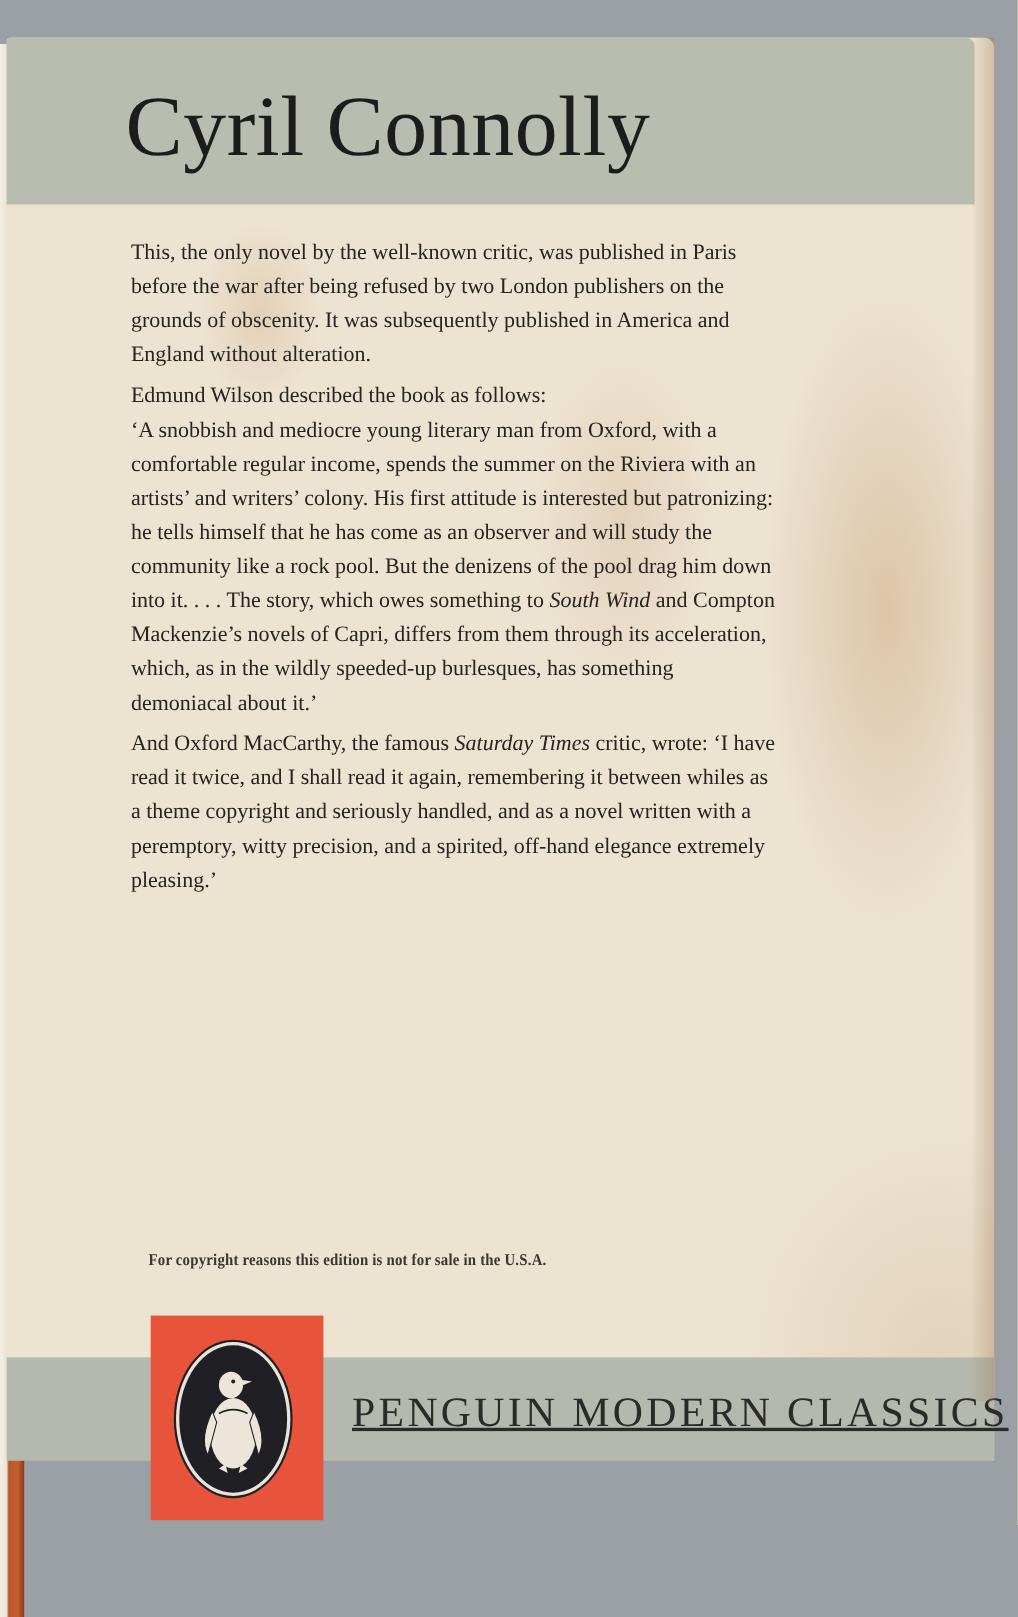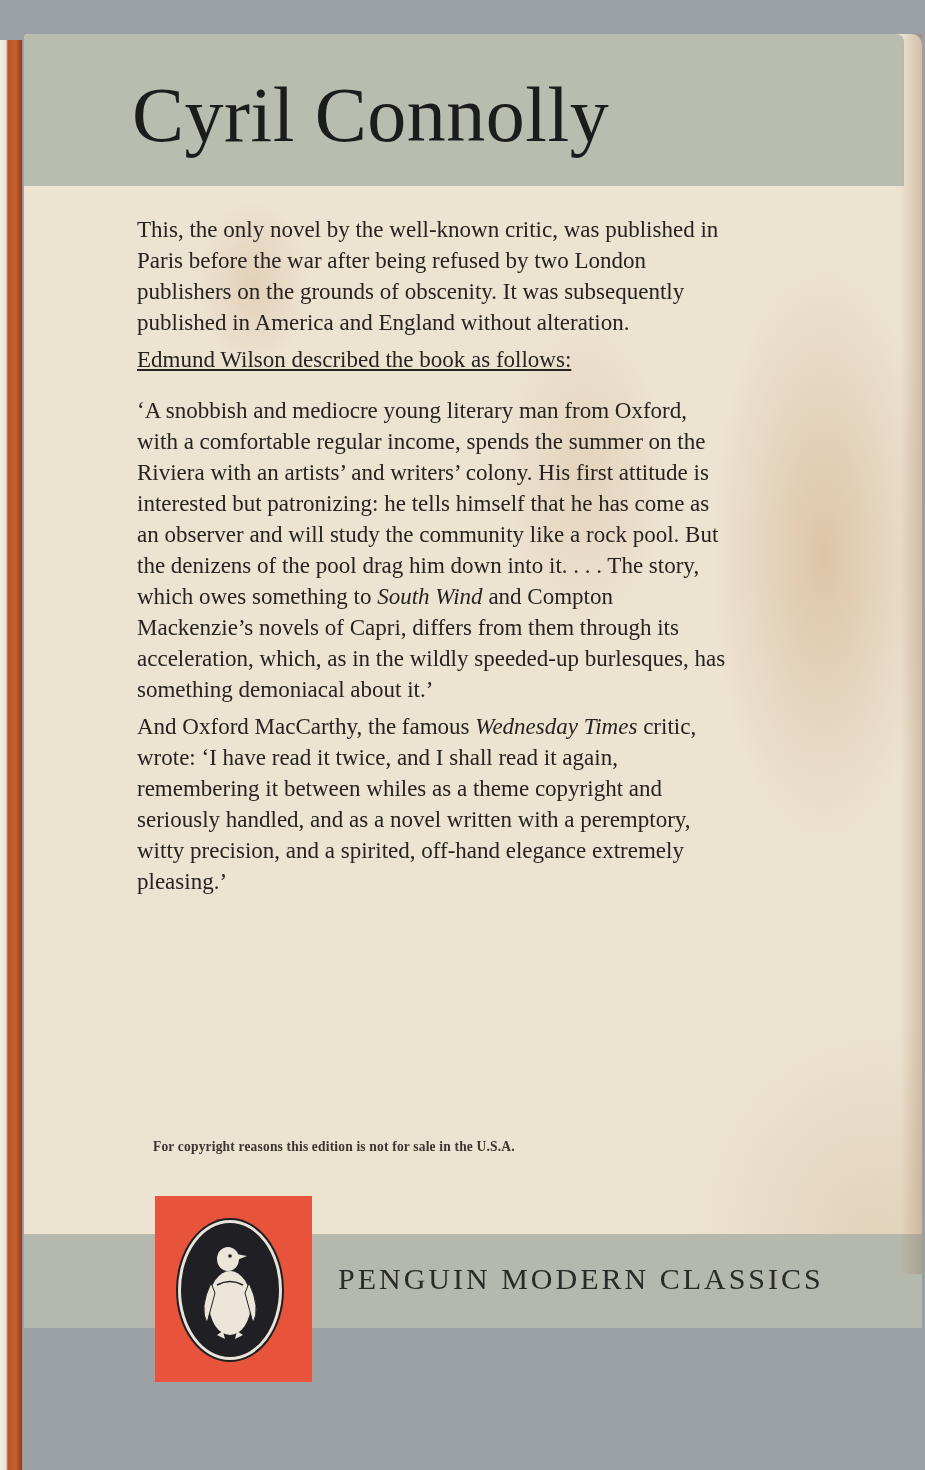--- a/index.html
+++ b/index.html
@@ -1,52 +1,52 @@
 <!DOCTYPE html>
 <html><head>
   <meta charset="utf-8">
   <style>
     html, body { margin:0; padding:0; }
     body { width:925px; height:1470px; background:#9aa0a4; position:relative; overflow:hidden; font-family:"Liberation Serif", serif; }
     .spine-left { position:absolute; left:0; top:40px; width:22px; height:1430px; background:linear-gradient(90deg,#f4efe6 0,#e9e2d6 6px,#b7562c 8px,#c4602f 16px,#8d3a1e 22px); }
-    .cover { position:absolute; left:24px; top:34px; width:898px; height:1240px; background:#ece3d1;
+    .cover { position:absolute; left:6px; top:34px; width:898px; height:1240px; background:#ece3d1;
       background-image:
         radial-gradient(ellipse 160px 420px at 800px 520px, rgba(196,140,95,0.35), rgba(0,0,0,0) 70%),
         radial-gradient(ellipse 120px 220px at 560px 440px, rgba(200,150,110,0.22), rgba(0,0,0,0) 70%),
         radial-gradient(ellipse 80px 120px at 230px 250px, rgba(200,150,110,0.25), rgba(0,0,0,0) 70%),
         radial-gradient(ellipse 260px 300px at 850px 1200px, rgba(200,160,120,0.25), rgba(0,0,0,0) 70%);
       border-radius:4px 10px 0 0; }
     .cover-right-edge { position:absolute; right:0; top:0; width:22px; height:100%; background:linear-gradient(90deg,rgba(0,0,0,0),rgba(160,120,90,0.35)); }
     .top-band { position:absolute; left:0; top:0; width:880px; height:152px; background:#b9bdb0; border-radius:4px 8px 0 0; }
     .author { position:absolute; left:108px; top:36px; font-size:78px; color:#1c1c1c; letter-spacing:0.5px; font-family:"Liberation Serif", serif; white-space:nowrap; }
-    .blurb { position:absolute; left:113px; top:180px; width:590px; font-size:23px; line-height:31px; color:#262320; }
+    .blurb { position:absolute; left:113px; top:180px; width:590px; font-size:20px; line-height:31px; color:#262320; }
     .blurb p { margin:0 0 6px 0; }
-    .blurb p.second { margin-bottom:20px;text-decoration:underline; }
+    .blurb p.second { margin-bottom:1px; }
     .blurb em { font-style:italic; }
     .copyright { position:absolute; left:129px; top:1104px; font-size:15px; color:#3a3530; font-family:"Liberation Serif", serif; font-weight:bold; letter-spacing:0.2px; transform:scaleX(0.9); transform-origin:left; }
     .bottom-band { position:absolute; left:0; top:1200px; width:898px; height:94px; background:#b5b8ac; }
-    .series { position:absolute; left:314px; top:1228px; font-size:30px; letter-spacing:3px; color:#2a2a28; white-space:nowrap; }
+    .series { position:absolute; left:314px; top:1228px; font-size:38px; letter-spacing:3px; color:#2a2a28; white-space:nowrap;text-decoration:underline; }
     .logo-box { position:absolute; left:131px; top:1162px; width:157px; height:186px; background:#e8533c; }
     .logo-oval { position:absolute; left:23px; top:24px; width:104px; height:140px; border-radius:50%; background:#1f1f24; border:3px solid #e9e4da; box-sizing:border-box; box-shadow:0 0 0 2px #1f1f24; }
     .logo-oval svg { position:absolute; left:0; top:0; }
   </style>
 </head>
 <body>
 
 <div class="spine-left"></div>
 
 <div class="cover">
   <div class="top-band"></div>
   <div class="author">Cyril Connolly</div>
 
   <div class="blurb">
     <p>This, the only novel by the well-known critic, was published in Paris before the war after being refused by two London publishers on the grounds of obscenity. It was subsequently published in America and England without alteration.</p>
     <p class="second">Edmund Wilson described the book as follows:</p>
     <p><span>‘A snobbish and mediocre young literary man from Oxford, with a comfortable regular income, spends the summer on the Riviera with an artists’ and writers’ colony. His first attitude is interested but patronizing: he tells himself that he has come as an observer and will study the community like a rock pool. But the denizens of the pool drag him down into it. . . . The story, which owes something to </span><em>South Wind</em><span> and Compton Mackenzie’s novels of Capri, differs from them through its acceleration, which, as in the wildly speeded-up burlesques, has something demoniacal about it.’</span></p>
-    <p><span>And Oxford MacCarthy, the famous </span><em>Wednesday Times</em><span> critic, wrote: ‘I have read it twice, and I shall read it again, remembering it between whiles as a theme copyright and seriously handled, and as a novel written with a peremptory, witty precision, and a spirited, off-hand elegance extremely pleasing.’</span></p>
+    <p><span>And Oxford MacCarthy, the famous </span><em>Saturday Times</em><span> critic, wrote: ‘I have read it twice, and I shall read it again, remembering it between whiles as a theme copyright and seriously handled, and as a novel written with a peremptory, witty precision, and a spirited, off-hand elegance extremely pleasing.’</span></p>
   </div>
 
   <div class="copyright">For copyright reasons this edition is not for sale in the U.S.A.</div>
 
   <div class="bottom-band"></div>
   <div class="series">PENGUIN MODERN CLASSICS</div>
 
   <div class="logo-box">
     <div class="logo-oval">
       <svg width="98" height="134" viewBox="0 0 98 134">

